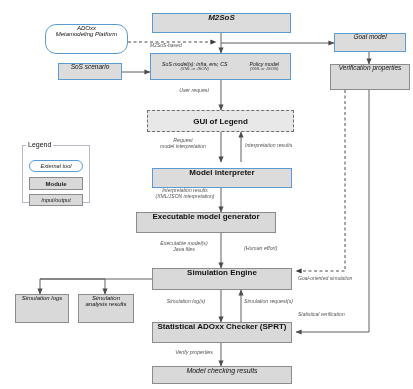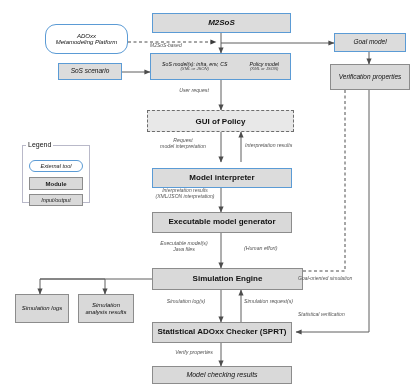--- a/index.html
+++ b/index.html
@@ -20,21 +20,20 @@
     left: 0; top: 0;
     width: 413px;
     height: 389px;
   }
   .node {
     position: absolute;
     box-sizing: border-box;
     display: flex;
     flex-direction: column;
     align-items: center;
-    justify-content: center;
     text-align: center;
     line-height: 1.05;
     background: #d9d9d9;
     border: 1px solid #8c8c8c;
     color: #111;
   }
   
   .mod {
     background: #dcdcdc;
     border: 1px solid #5b9bd5;
@@ -207,32 +206,32 @@
 
 <div class="node io-blue" style="left:334px; top:33px; width:72px; height:19px; font-size:6.5px;">
   <span>Goal model</span>
 </div>
 
 <div class="node io" style="left:330px; top:64px; width:80px; height:26px; font-size:6.5px;">
   <span>Verification properties</span>
 </div>
 
 <div class="dashed-box" style="left:147px; top:110px; width:147px; height:22px; font-size:8px;">
-  <span>GUI of Policy</span>
+  <span>GUI of Legend</span>
 </div>
 
 <div class="node mod" style="left:152px; top:168px; width:140px; height:20px; font-size:8px;">
   <span>Model interpreter</span>
 </div>
 
-<div class="node mod-plain" style="left:152px; top:212px; width:140px; height:21px; font-size:8px;">
+<div class="node mod-plain" style="left:136px; top:212px; width:140px; height:21px; font-size:8px;">
   <span>Executable model generator</span>
 </div>
 
-<div class="node mod-plain" style="left:152px; top:268px; width:151px; height:22px; font-size:8px;">
+<div class="node mod-plain" style="left:152px; top:268px; width:140px; height:22px; font-size:8px;">
   <span>Simulation Engine</span>
 </div>
 
 <div class="node mod-plain" style="left:152px; top:322px; width:140px; height:21px; font-size:8px;">
   <span>Statistical ADOxx Checker (SPRT)</span>
 </div>
 
 <div class="node io" style="left:152px; top:366px; width:140px; height:18px; font-size:7px;">
   <span>Model checking results</span>
 </div>

